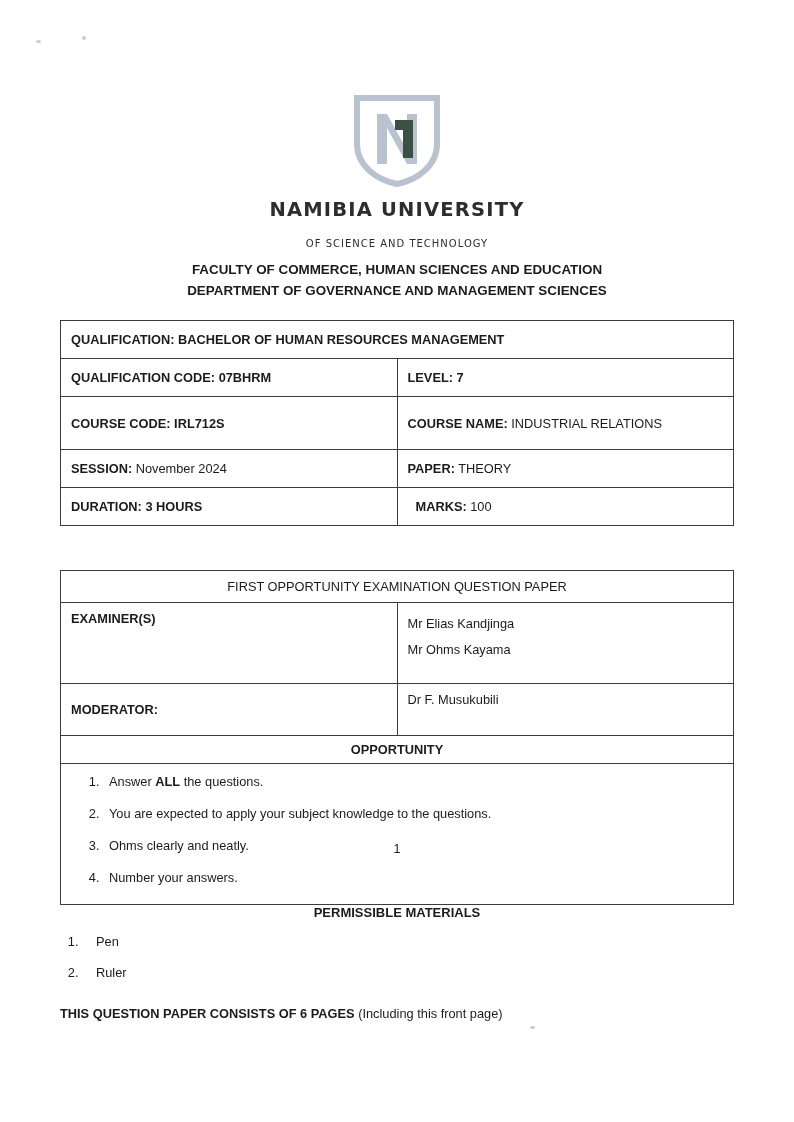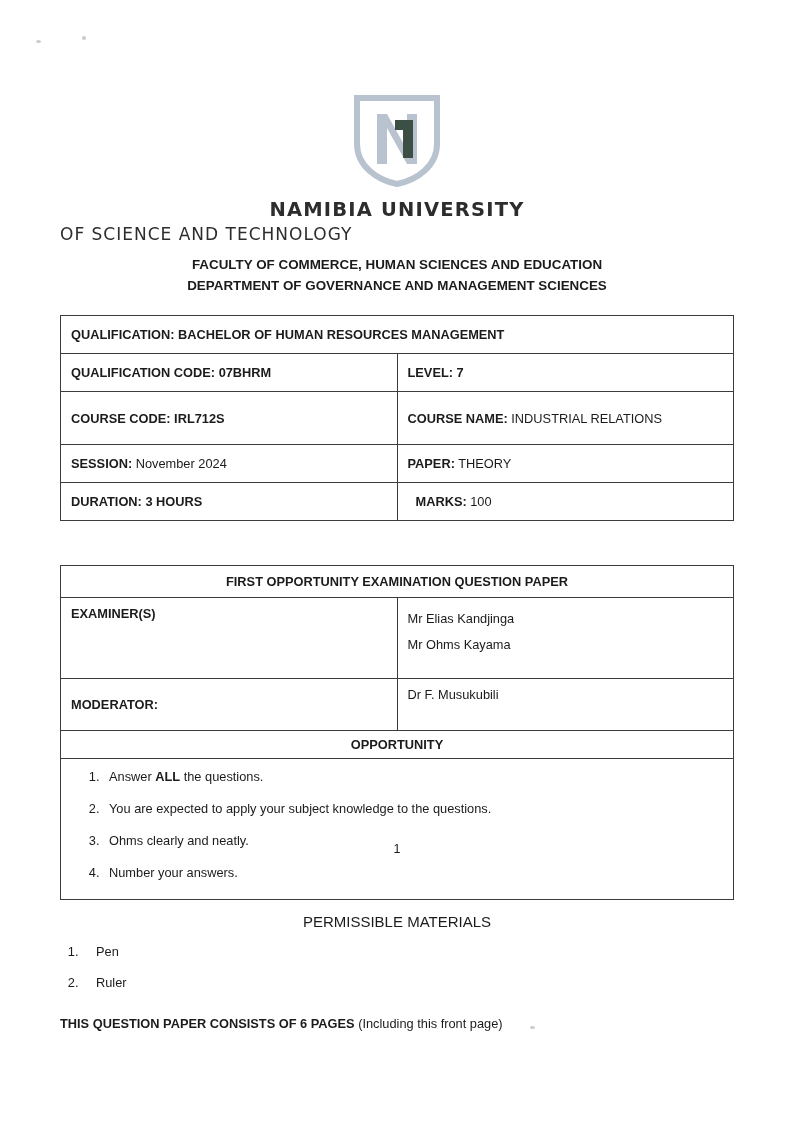--- a/index.html
+++ b/index.html
@@ -52,24 +52,25 @@
   .uni-name {
     text-align: center;
     font-size: 19.5px;
     letter-spacing: 1.2px;
     font-weight: 700;
     color: #2d2d2d;
     margin-top: 10px;
     font-family: "DejaVu Sans", sans-serif;
   }
   .uni-sub {
-    font-size: 17px;
+    text-align: center;
+    font-size: 10px;
     letter-spacing: 1px;
     color: #2d2d2d;
-    margin-top: 3px;
+    margin-top: 17px;
     font-family: "DejaVu Sans", sans-serif;
   }
   .faculty {
     text-align: center;
     font-size: 13.4px;
     font-weight: 700;
     margin-top: 13px;
   }
   .department {
     text-align: center;
@@ -105,21 +106,21 @@
     border: 1.3px solid #3c3c3c;
   }
   .exam-table td {
     border: 1.3px solid #3c3c3c;
     font-size: 12.8px;
     padding: 8px 10px;
     vertical-align: top;
   }
   .exam-title-cell {
     text-align: center;
-    font-weight: 700;
+    font-weight: 400;
     padding: 8px 4px !important;
   }
   .lbl-col { width: 16.5%; font-weight: 700; }
   .examiner-cell { line-height: 2.05; padding-bottom: 20px !important; }
   .moderator-lbl { vertical-align: middle !important; }
   .moderator-cell { padding-bottom: 28px !important; }
 
   .instr-head {
     text-align: center;
     font-weight: 700;
@@ -135,23 +136,22 @@
     font-size: 12.8px;
     margin-bottom: 16px;
     padding-left: 6px;
     line-height: 1.25;
   }
   ol.instructions li:last-child { margin-bottom: 6px; }
 
   
   .perm-head {
     text-align: center;
-    font-weight: 400;
-    font-size: 15px;
-    margin-top: 13px;
+    font-weight: 700;
+    font-size: 13px;
   }
   ol.materials {
     margin: 14px 0 0 0;
     padding-left: 22px;
   }
   ol.materials li {
     font-size: 12.8px;
     margin-bottom: 16px;
     padding-left: 14px;
   }

